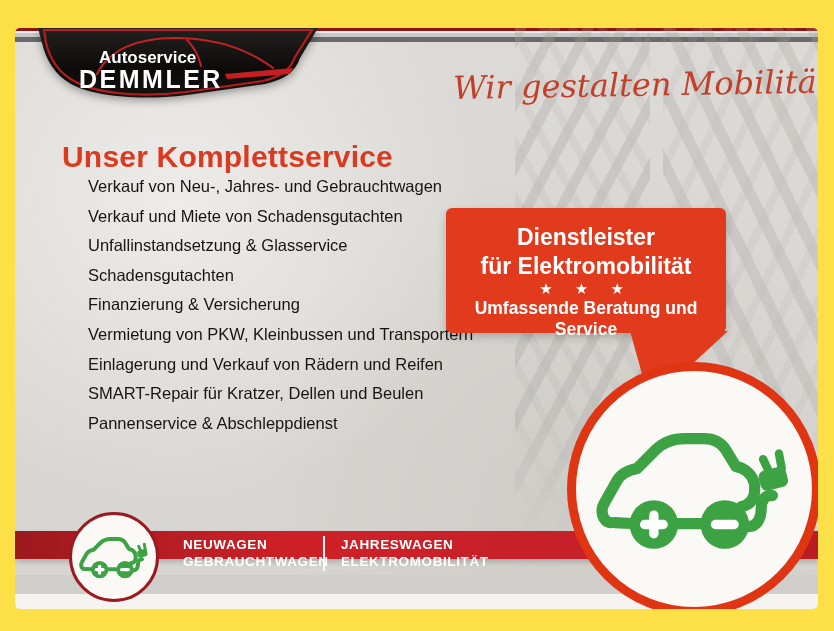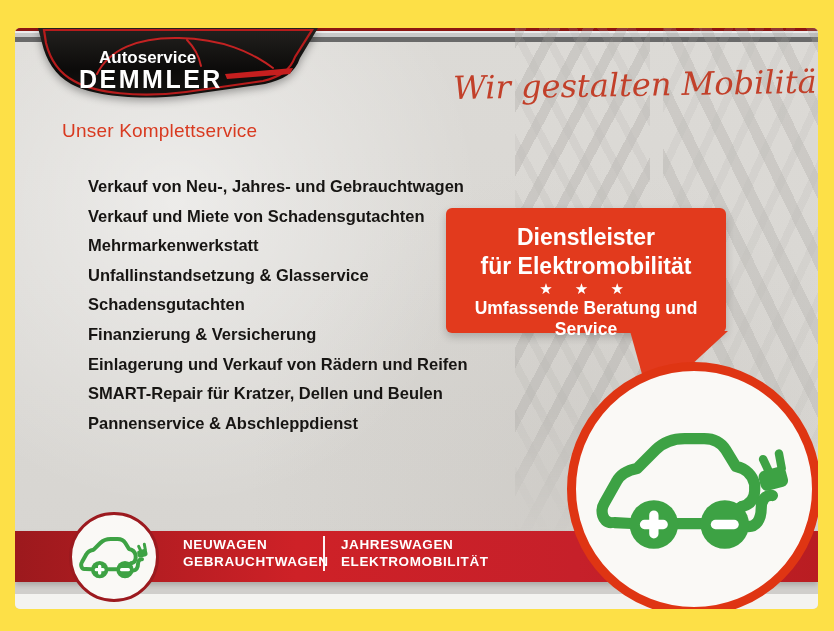--- a/index.html
+++ b/index.html
@@ -33,38 +33,38 @@
   
   .badge{position:absolute;left:22px;top:0;width:282px;height:80px;filter:drop-shadow(0 3px 4px rgba(0,0,0,.35));}
   .badge text{font-family:"Liberation Sans",sans-serif;}
 
   
   .tagline{position:absolute;left:438px;top:38px;width:350px;
         font-family:"DejaVu Serif",serif;font-style:italic;font-size:32px;
         color:#c2402a;transform:rotate(-1deg);letter-spacing:0px;white-space:nowrap;}
 
   
-  .headline{position:absolute;left:47px;top:92px;font-size:19px;font-weight:400;
+  .headline{position:absolute;left:47px;top:112px;font-size:30px;font-weight:700;
         color:#d93a20;letter-spacing:.2px;}
   .services{position:absolute;left:73px;top:144px;width:440px;}
-  .services div{font-size:16.5px;font-weight:700;color:#171513;line-height:29.6px;white-space:nowrap;}
+  .services div{font-size:16.5px;font-weight:400;color:#171513;line-height:29.6px;white-space:nowrap;}
 
   
   .bubble{position:absolute;left:431px;top:180px;width:280px;height:125px;background:#e23a1d;
         border-radius:6px;color:#fff;text-align:center;box-shadow:0 4px 8px rgba(0,0,0,.2);}
   .bubble .l1{font-size:23px;font-weight:800;margin-top:16px;}
   .bubble .l2{font-size:23px;font-weight:700;margin-top:2px;}
   .bubble .stars{font-size:15px;letter-spacing:9px;margin-top:1px;line-height:16px;}
   .bubble .l3{font-size:17.5px;font-weight:800;margin-top:1px;}
   .bubble-tail{position:absolute;left:184px;top:123px;width:0;height:0;
         border-left:20px solid transparent;border-right:78px solid transparent;
         border-top:72px solid #e23a1d;}
 
   
-  .band{position:absolute;left:0;right:0;top:503px;height:51px;
+  .band{position:absolute;left:0;right:0;top:503px;height:28px;
         background:linear-gradient(90deg,#9c191d,#ce2127 35%,#c6202a 70%,#b91d22);
         box-shadow:0 3px 5px rgba(0,0,0,.18);}
   .band .col{position:absolute;top:6px;color:#fff;font-weight:800;font-size:13.5px;
         letter-spacing:.6px;line-height:16.5px;}
   .band .c1{left:168px;}
   .band .c2{left:326px;}
   .band .divider{position:absolute;left:308px;top:5px;width:2px;height:35px;background:rgba(255,255,255,.95);}
 
   
   .small-circle{position:absolute;left:54px;top:484px;width:90px;height:90px;border-radius:50%;
@@ -100,24 +100,24 @@
       <text x="42" y="60" font-size="25" font-weight="bold" letter-spacing="2.5" fill="#fff">DEMMLER</text>
     </svg>
 
     <div class="tagline">Wir gestalten Mobilität…</div>
 
     <div class="headline">Unser Komplettservice</div>
 
     <div class="services">
       <div>Verkauf von Neu-, Jahres- und Gebrauchtwagen</div>
       <div>Verkauf und Miete von Schadensgutachten</div>
-      <div>Mehrmarkenwerkstatt</div>
       <div>Unfallinstandsetzung &amp; Glasservice</div>
       <div>Schadensgutachten</div>
       <div>Finanzierung &amp; Versicherung</div>
+      <div>Vermietung von PKW, Kleinbussen und Transportern</div>
       <div>Einlagerung und Verkauf von Rädern und Reifen</div>
       <div>SMART-Repair für Kratzer, Dellen und Beulen</div>
       <div>Pannenservice &amp; Abschleppdienst</div>
     </div>
 
     <div class="bubble">
       <div class="l1">Dienstleister</div>
       <div class="l2">für Elektromobilität</div>
       <div class="stars">★ ★ ★</div>
       <div class="l3">Umfassende Beratung und Service</div>

